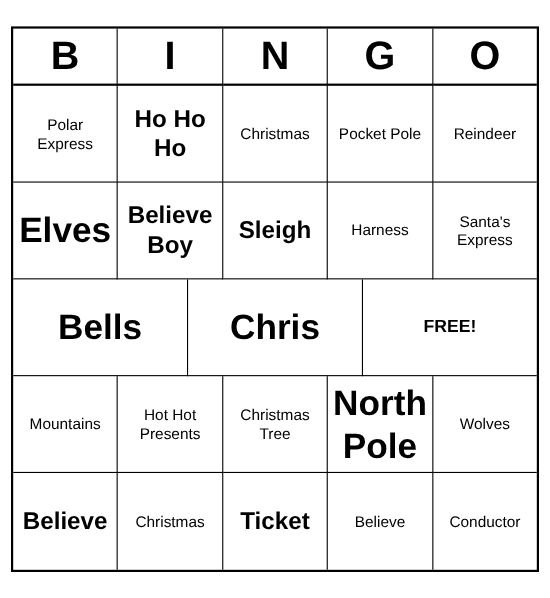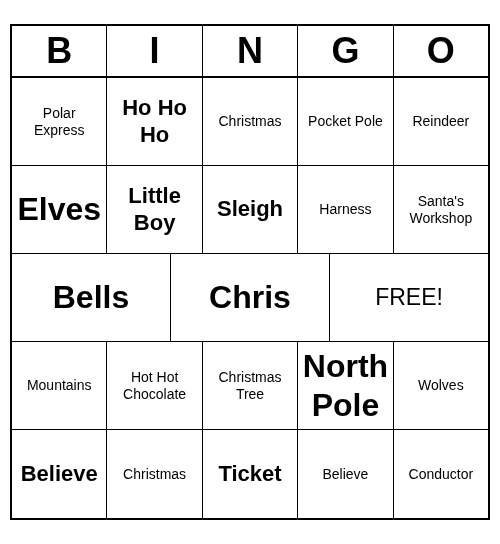--- a/index.html
+++ b/index.html
@@ -82,22 +82,22 @@
       font-size: 22px;
       font-weight: bold;
     }
 
     .cell-xlarge {
       font-size: 32px;
       font-weight: bold;
     }
 
     .cell-free {
-      font-size: 23px;
-      font-weight: normal;
+      font-size: 16px;
+      font-weight: bold;
     }
   </style>
 </head>
 <body>
 
 <div class="bingo-container">
   <div class="bingo-header">
   <div class="bingo-header-cell">B</div>
       <div class="bingo-header-cell">I</div>
       <div class="bingo-header-cell">N</div>
@@ -107,33 +107,33 @@
   <div class="bingo-grid">
   <div class="bingo-row">
         <div class="bingo-cell">Polar Express</div>
         <div class="bingo-cell cell-large">Ho Ho Ho</div>
         <div class="bingo-cell">Christmas</div>
         <div class="bingo-cell">Pocket Pole</div>
         <div class="bingo-cell">Reindeer</div>
       </div>
       <div class="bingo-row">
         <div class="bingo-cell cell-xlarge">Elves</div>
-        <div class="bingo-cell cell-large">Little Boy</div>
+        <div class="bingo-cell cell-large">Believe Boy</div>
         <div class="bingo-cell cell-large">Sleigh</div>
         <div class="bingo-cell">Harness</div>
-        <div class="bingo-cell">Santa's Workshop</div>
+        <div class="bingo-cell">Santa's Express</div>
       </div>
       <div class="bingo-row">
         <div class="bingo-cell cell-xlarge">Bells</div>
         <div class="bingo-cell cell-xlarge">Chris</div>
         <div class="bingo-cell cell-free">FREE!</div>
       </div>
       <div class="bingo-row">
         <div class="bingo-cell">Mountains</div>
-        <div class="bingo-cell">Hot Hot Chocolate</div>
+        <div class="bingo-cell">Hot Hot Presents</div>
         <div class="bingo-cell">Christmas Tree</div>
         <div class="bingo-cell cell-xlarge">North Pole</div>
         <div class="bingo-cell">Wolves</div>
       </div>
       <div class="bingo-row">
         <div class="bingo-cell cell-large">Believe</div>
         <div class="bingo-cell">Christmas</div>
         <div class="bingo-cell cell-large">Ticket</div>
         <div class="bingo-cell">Believe</div>
         <div class="bingo-cell">Conductor</div>

